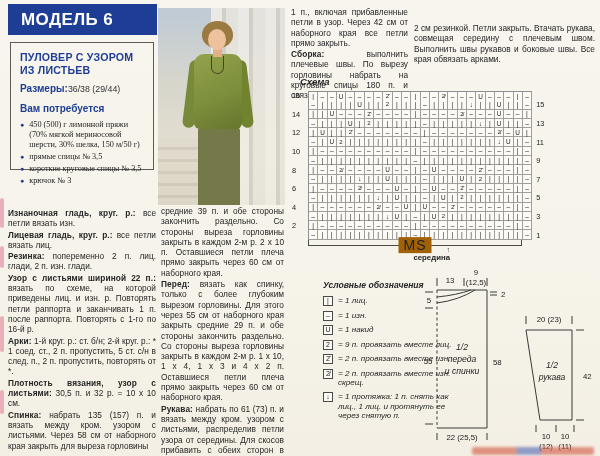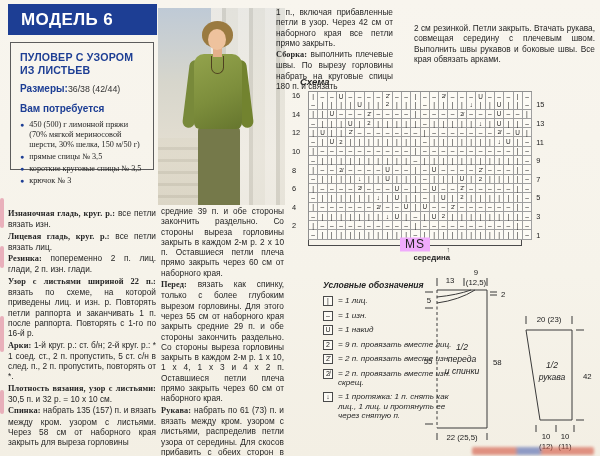--- a/index.html
+++ b/index.html
@@ -43,43 +43,43 @@
   .sweater { position:absolute; left:36px; top:46px; width:48px; height:75px; border-radius:10px 10px 6px 6px;
     background:linear-gradient(155deg,#93a34c 0%,#7d8e3c 55%,#66762e 100%); }
   .arm-left { position:absolute; left:28px; top:52px; width:12px; height:68px; border-radius:6px; background:#78893a; transform:rotate(7deg); }
   .arm-right { position:absolute; left:80px; top:52px; width:12px; height:68px; border-radius:6px; background:#72832f; transform:rotate(-7deg); }
   .necklace { position:absolute; left:53px; top:48px; width:13px; height:18px; border:1px solid #4f4120; border-top:none; border-radius:0 0 9px 9px; }
   .pants { position:absolute; left:40px; top:119px; width:42px; height:78px; border-radius:4px 4px 0 0; background:#75794a; }
 
   
   .txt-col { position:absolute; }
   .para { margin:0 0 1px 0; font-size:8.3px; line-height:10.3px; text-align:justify; }
-  .para b { letter-spacing:.1px;font-family:Liberation Serif, serif; }
+  .para b { letter-spacing:.1px; }
   #col1 { left:8px;  top:208px; width:148px; }
   #col2 { left:161px; top:206px; width:123px; }
-  #col3 { left:276px; top:7px;  width:117px; }
+  #col3 { left:291px; top:7px;  width:117px; }
   #col4 { left:414px; top:23px;  width:181px; }
 
   
   .chart-label { position:absolute; left:300px; top:76px; font-size:9.5px; font-weight:bold; font-style:italic; }
   .chart { position:absolute; left:292px; top:91px; }
   .chart-grid { display:flex; flex-direction:column; }
   .chart-row { display:flex; align-items:center; height:9.3px; }
   .rnum { width:16px; font-size:7.4px; color:#222; text-align:left; padding-right:3px; flex:none; }
   .rnum.right { text-align:left; padding-right:0; padding-left:4px; }
   .cells { display:flex; border-top:1px solid #8f8f8f; border-left:1px solid #8f8f8f; height:9.3px; }
   .chart-row:not(:first-child) .cells { border-top:none; }
   .cell { width:9.3px; height:9.3px; border-right:1px solid #9f9f9f; border-bottom:1px solid #9f9f9f;
     display:flex; align-items:center; justify-content:center; font-size:6.6px; color:#1f1f1f; background:#fcfaf4; flex:none; }
   .sym-k { font-size:6.8px; }
   .sym-o { font-size:6.4px; }
   .sym-A,.sym-X,.sym-D { font-size:6px; }
   .sym-S { font-size:6.8px; }
   .ms-bracket { margin-left:16px; width:214px; height:6px; border-left:1px solid #4a4a4a; border-right:1px solid #4a4a4a; border-bottom:1px solid #4a4a4a; position:relative; }
-  .ms-label { position:absolute; left:50%; top:0; transform:translate(-50%,-18%); background:#f0abfc; padding:0 5px; font-size:12px; letter-spacing:1px; color:#222; }
+  .ms-label { position:absolute; left:50%; top:0; transform:translate(-50%,-18%); background:#a16207; padding:0 5px; font-size:14px; letter-spacing:1px; color:#222; }
   .center-mark { margin-left:96px; width:62px; display:flex; flex-direction:column; align-items:flex-end; margin-top:1px;font-weight:bold; }
   .center-arrow { font-size:7px; line-height:6px; color:#333; }
   .center-text { font-size:7.8px; color:#222; }
 
   
   .legend { position:absolute; left:290px; top:280px; width:140px;margin-left:33px; }
   .legend-title { font-size:8.6px; font-weight:bold; font-style:italic; margin-bottom:6px; }
   .legend-item { display:flex; gap:5px; margin-bottom:4.5px; font-size:8.1px; font-style:italic; line-height:9.6px; }
   .sym-box { width:10px; height:10px; border:1px solid #4a4a4a; background:#fcfaf4; flex:none;
     display:flex; align-items:center; justify-content:center; font-size:7px; font-style:normal; }
@@ -104,21 +104,21 @@
 <div class="edge-mark" style="top:390px;height:24px;"></div>
 
 <div class="model-badge">
   <span>МОДЕЛЬ 6</span>
 </div>
 
 <div class="info-box">
   <div class="info-title">ПУЛОВЕР С УЗОРОМ ИЗ ЛИСТЬЕВ</div>
   <div class="sizes-line">
     <span class="sizes-label">Размеры:</span>
-    <span class="sizes-value">36/38 (42/44)</span>
+    <span class="sizes-value">36/38 (29/44)</span>
   </div>
   <div class="needs-label">Вам потребуется</div>
   <div class="materials" id="materials">
       <div class="mat-item">
         <span class="mat-bullet">●</span>
         <span>450 (500) г лимонной пряжи (70% мягкой мериносовой шерсти, 30% шелка,  150 м/50 г)</span>
       </div>
       <div class="mat-item">
         <span class="mat-bullet">●</span>
         <span>прямые спицы № 3,5</span>

